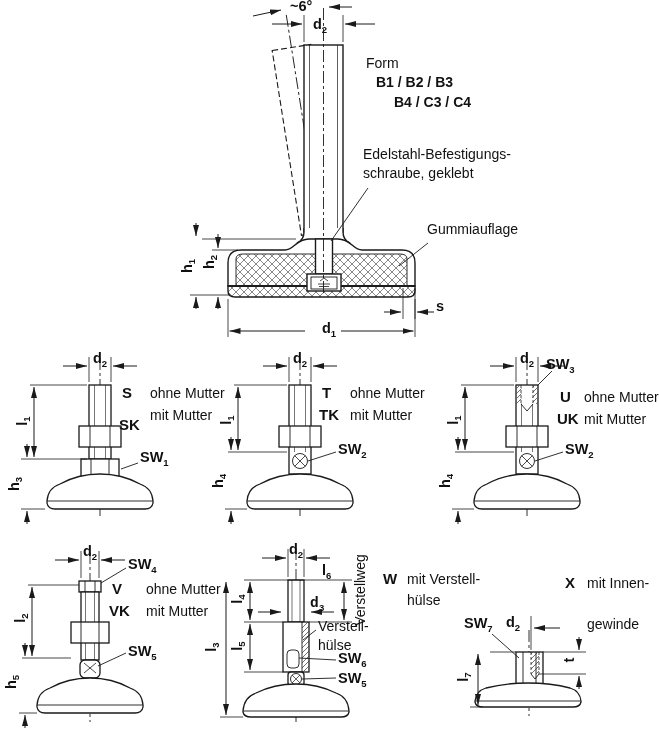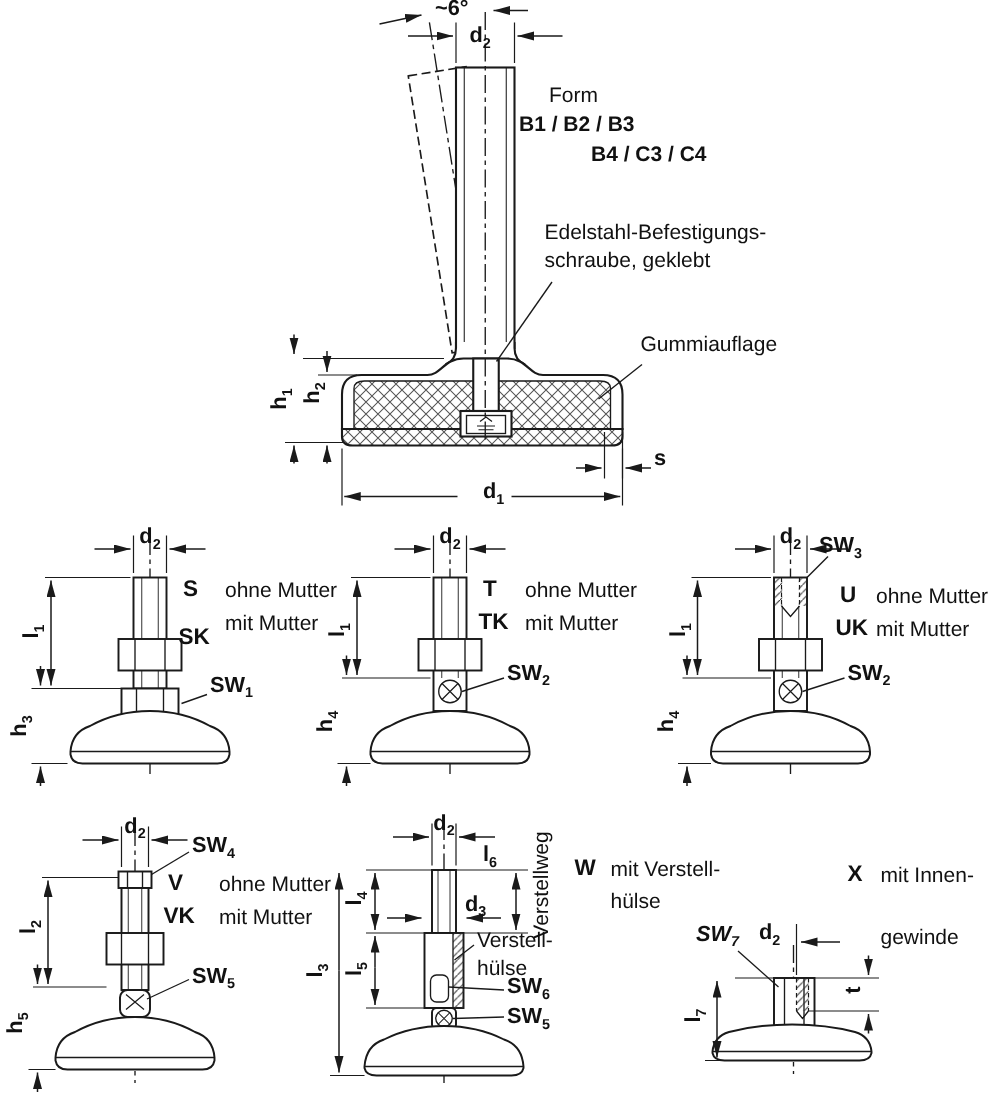--- a/index.html
+++ b/index.html
@@ -234,21 +234,21 @@
       <path d="M579,689 L579,676" marker-end="url(#arr)"></path>
       <path d="M478,678 L478,654" marker-end="url(#arr)"></path>
       <path d="M478,678 L478,705" marker-end="url(#arr)"></path>
     </g>
   </g>
 </svg>
 
 <div class="dim" style="left:290px;top:-2px;">~6°</div>
 <div class="dim" style="left:313px;top:16px;">d<sub>2</sub></div>
 <div class="lbl" style="left:366px;top:55px;">Form</div>
-<div class="lbl b" style="left:346px;top:74px;">B1 / B2 / B3</div>
+<div class="lbl b" style="left:376px;top:74px;">B1 / B2 / B3</div>
 <div class="lbl b" style="left:366px;top:94px;margin-left:28px;">B4 / C3 / C4</div>
 <div class="lbl" style="left:363px;top:146px;">Edelstahl-Befestigungs-</div>
 <div class="lbl" style="left:363px;top:165px;">schraube, geklebt</div>
 <div class="lbl" style="left:427px;top:221px;">Gummiauflage</div>
 <div class="dim rot" style="left:188px;top:266px;">h<sub>1</sub></div>
 <div class="dim rot" style="left:210px;top:262px;">h<sub>2</sub></div>
 <div class="dim" style="left:436px;top:298px;">s</div>
 <div class="dim" style="left:322px;top:320px;">d<sub>1</sub></div>
 
 <div class="dim ctr" style="left:100px;top:350px;">d<sub>2</sub></div>
@@ -285,33 +285,33 @@
 <div class="lbl" style="left:146px;top:581px;">ohne Mutter</div>
 <div class="cap" style="left:109px;top:602px;">VK</div>
 <div class="lbl" style="left:146px;top:603px;">mit Mutter</div>
 <div class="dim rot" style="left:21px;top:618px;">l<sub>2</sub></div>
 <div class="dim" style="left:128px;top:643px;">SW<sub>5</sub></div>
 <div class="dim rot" style="left:12px;top:682px;">h<sub>5</sub></div>
 
 <div class="dim ctr" style="left:296px;top:541px;">d<sub>2</sub></div>
 <div class="dim" style="left:322px;top:562px;">l<sub>6</sub></div>
 <div class="lbl rot" style="left:360px;top:590px;">Verstellweg</div>
-<div class="dim" style="left:310px;top:595px;">d<sub>3</sub></div>
+<div class="dim" style="left:310px;top:595px;font-family:Liberation Mono, monospace;">d<sub>3</sub></div>
 <div class="dim rot" style="left:238px;top:599px;">l<sub>4</sub></div>
 <div class="dim rot" style="left:238px;top:646px;">l<sub>5</sub></div>
 <div class="dim rot" style="left:212px;top:647px;">l<sub>3</sub></div>
 <div class="lbl" style="left:318px;top:618px;">Verstell-</div>
 <div class="lbl" style="left:318px;top:637px;">hülse</div>
 <div class="dim" style="left:338px;top:650px;">SW<sub>6</sub></div>
 <div class="dim" style="left:338px;top:670px;">SW<sub>5</sub></div>
 <div class="cap" style="left:383px;top:570px;">W</div>
 <div class="lbl" style="left:407px;top:571px;">mit Verstell-</div>
 <div class="lbl" style="left:407px;top:592px;">hülse</div>
 
 <div class="cap" style="left:565px;top:574px;">X</div>
 <div class="lbl" style="left:587px;top:575px;">mit Innen-</div>
 <div class="lbl" style="left:587px;top:616px;">gewinde</div>
-<div class="dim" style="left:464px;top:615px;font-style:italic;">SW<sub>7</sub></div>
+<div class="dim" style="left:464px;top:615px;">SW<sub>7</sub></div>
 <div class="dim" style="left:506px;top:614px;">d<sub>2</sub></div>
 <div class="dim rot" style="left:569px;top:660px;">t</div>
 <div class="dim rot" style="left:464px;top:677px;">l<sub>7</sub></div>
 
 </div>
 
 </body></html>

